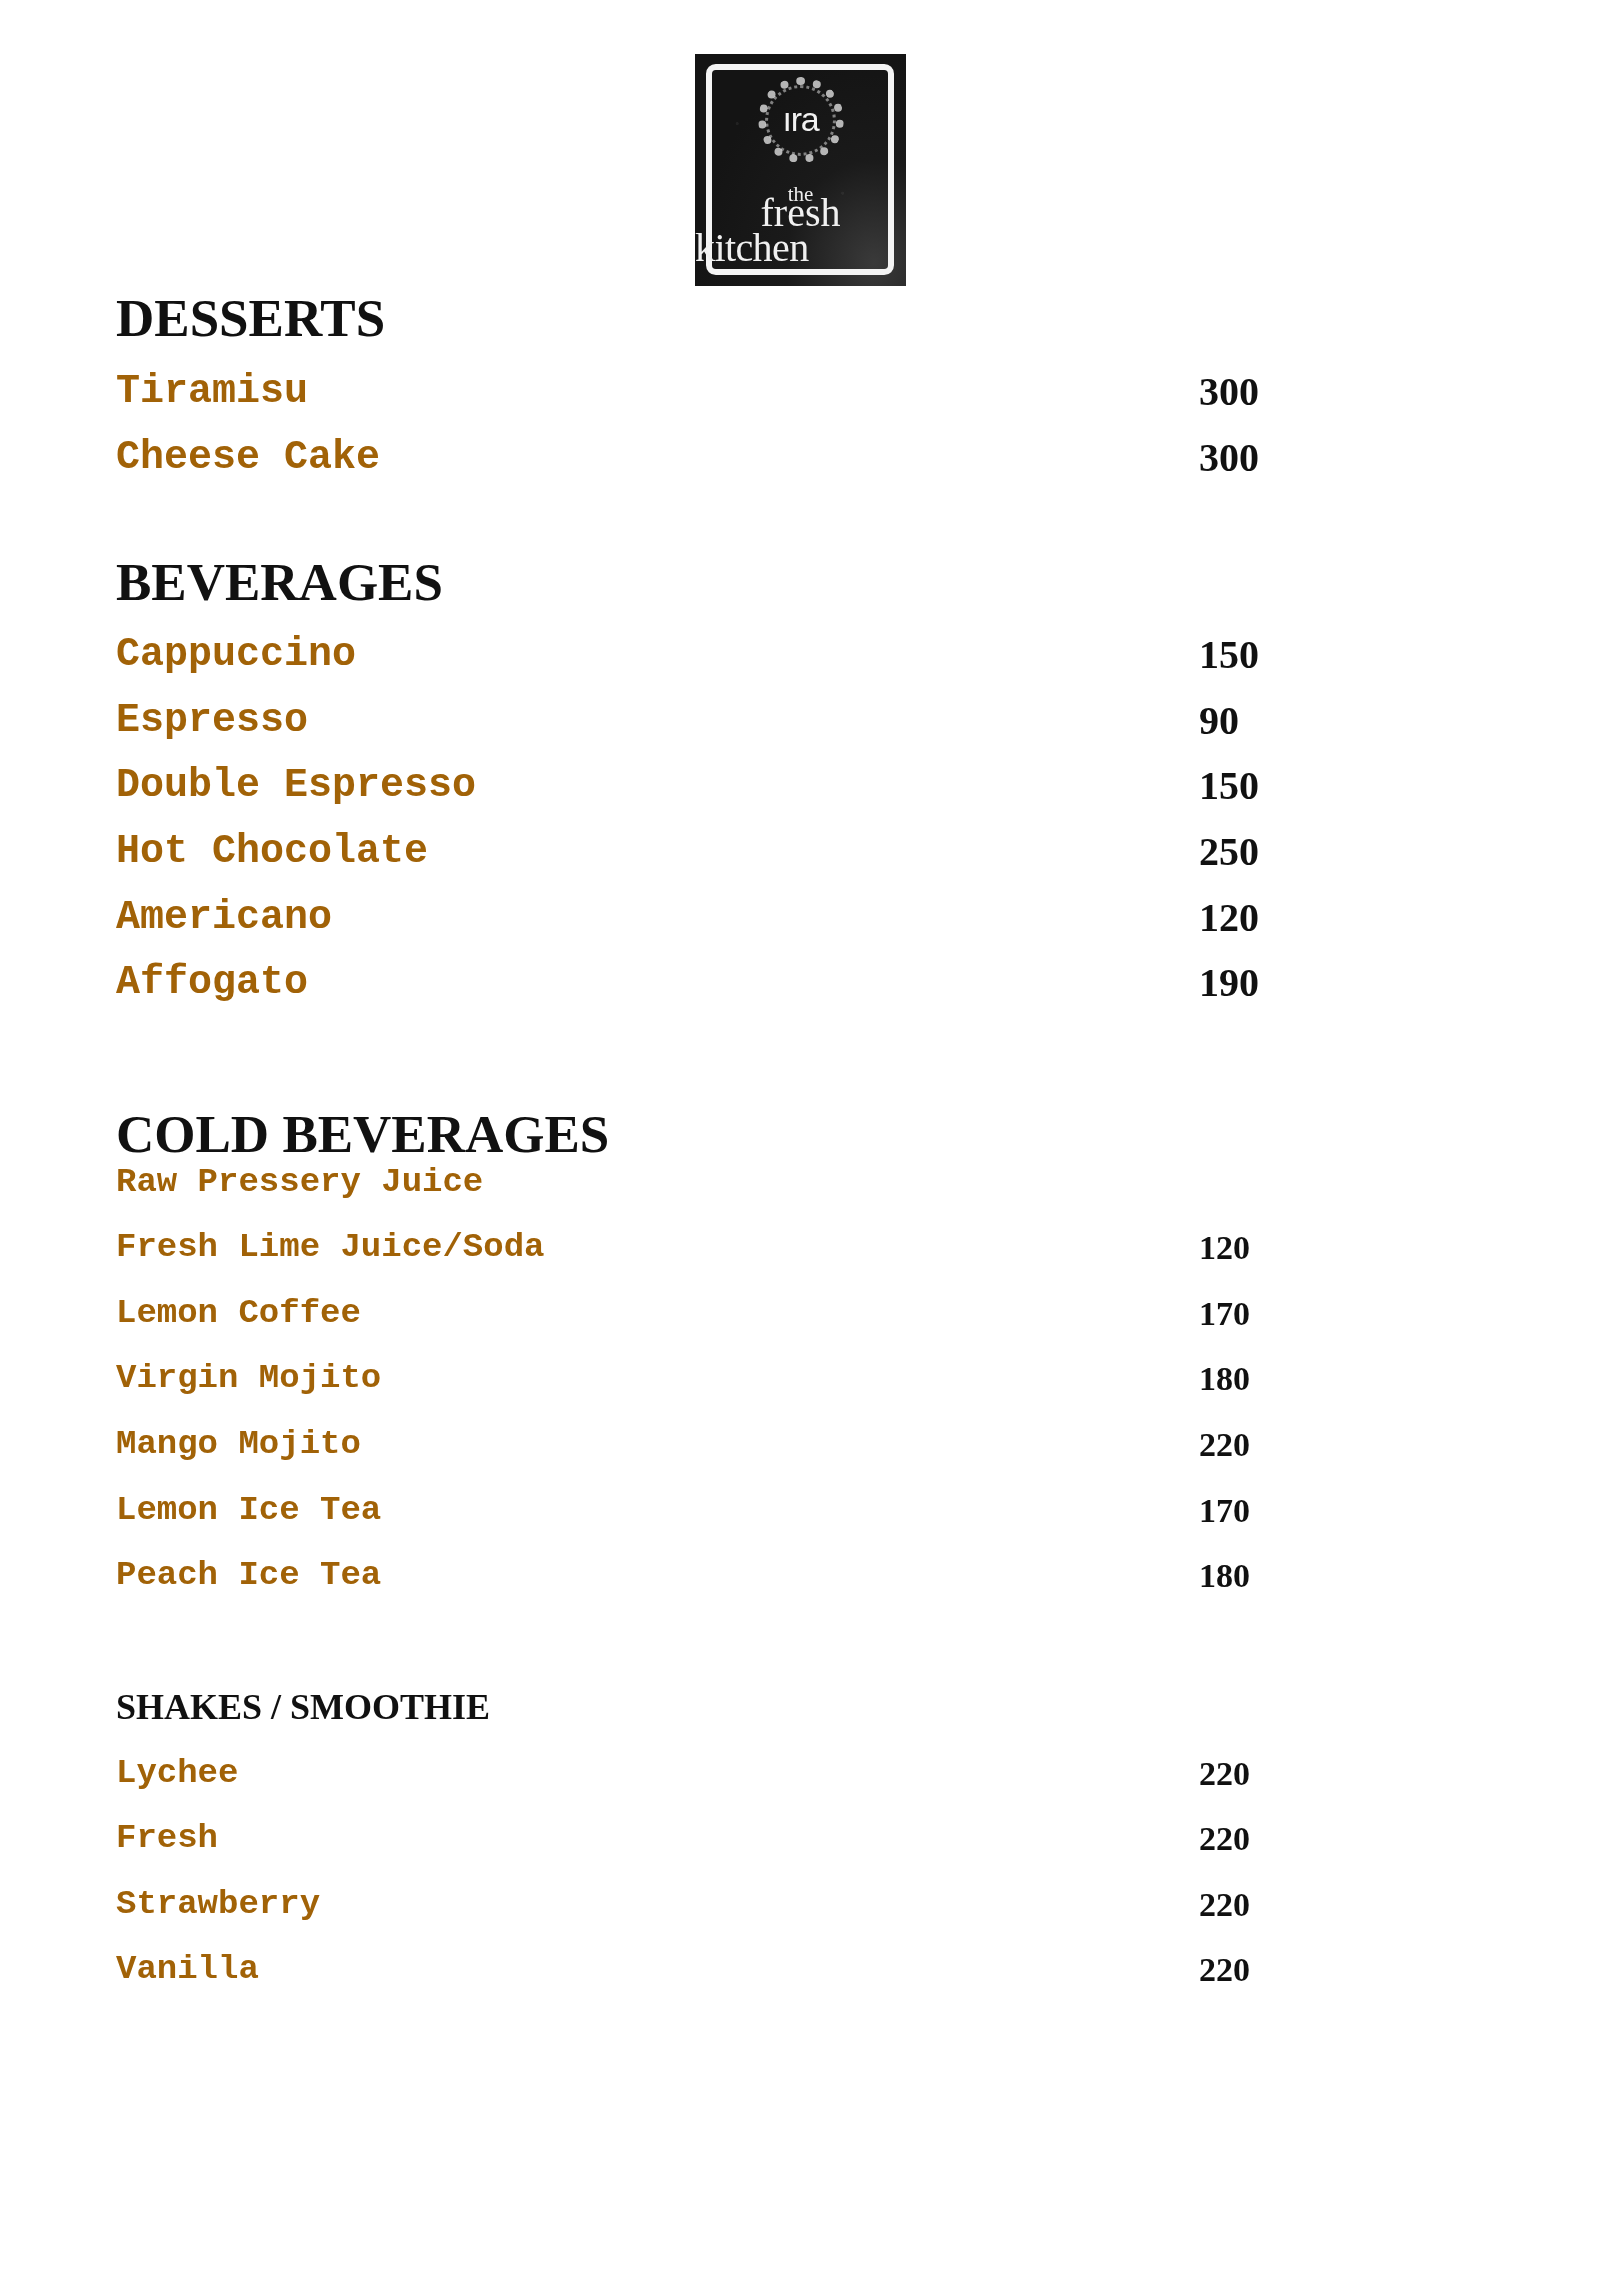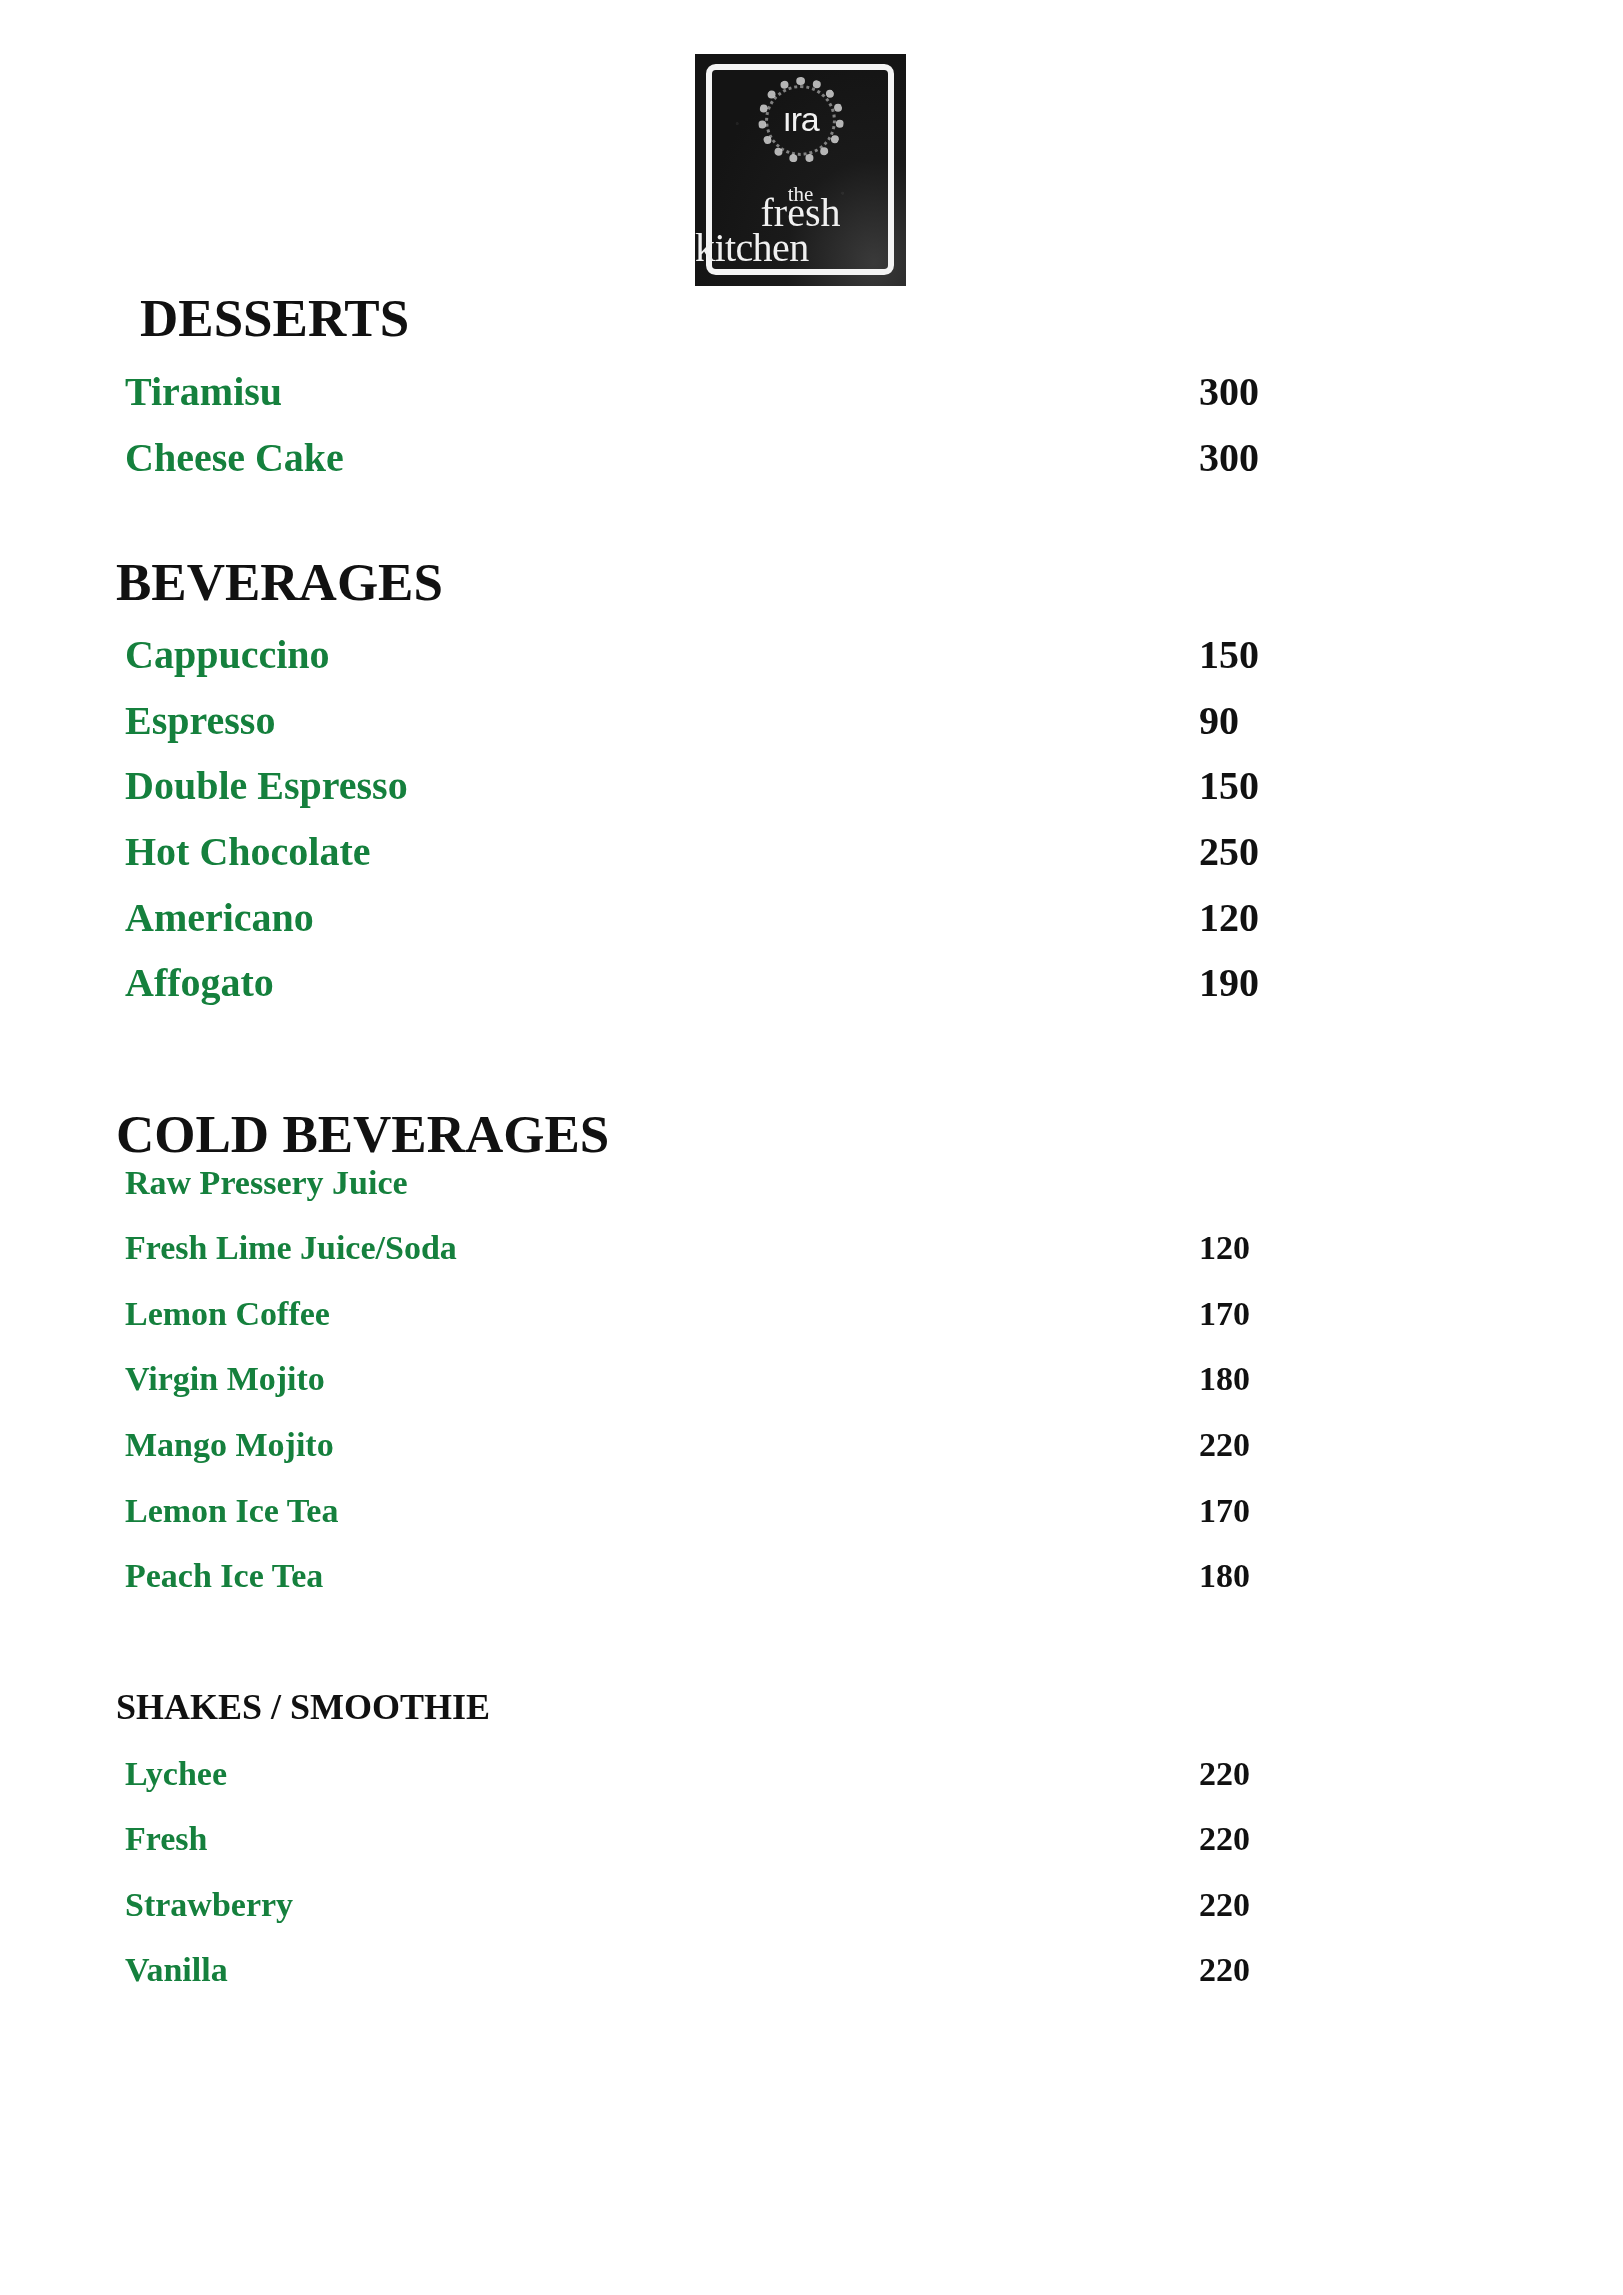--- a/index.html
+++ b/index.html
@@ -127,24 +127,25 @@
     }
 
     .row {
       position: absolute;
       left: 116px;
       width: 1177px;
       white-space: nowrap;
     }
     .row .name {
       position: absolute;
-      left: 9px;
+      left: 0;
       top: 0;
       font-weight: bold;
-      color: #15803d;
+      color: #a16207;
+      font-family: Liberation Mono, monospace;
     }
     .row .price {
       position: absolute;
       left: 1083px;
       top: 0;
       font-weight: bold;
       color: #111111;
       font-variant-numeric: oldstyle-nums;
     }
     .row.large .name,
@@ -164,21 +165,21 @@
 <div class="logo">
   <div class="logo-frame"></div>
   <div class="logo-ring"></div>
   <div class="logo-ring-inner"></div>
   <div class="logo-ira">ıra</div>
   <div class="logo-the">the</div>
   <div class="logo-fresh">fresh</div>
   <div class="logo-kitchen">kitchen</div>
 </div>
 
-<div class="section-title large" style="top:288px;margin-left:24px;">DESSERTS</div>
+<div class="section-title large" style="top:288px;">DESSERTS</div>
 
 <div class="row large" style="top:367px;">
   <span class="name">Tiramisu</span>
   <span class="price">300</span>
 </div>
 <div class="row large" style="top:433px;">
   <span class="name">Cheese Cake</span>
   <span class="price">300</span>
 </div>
 

